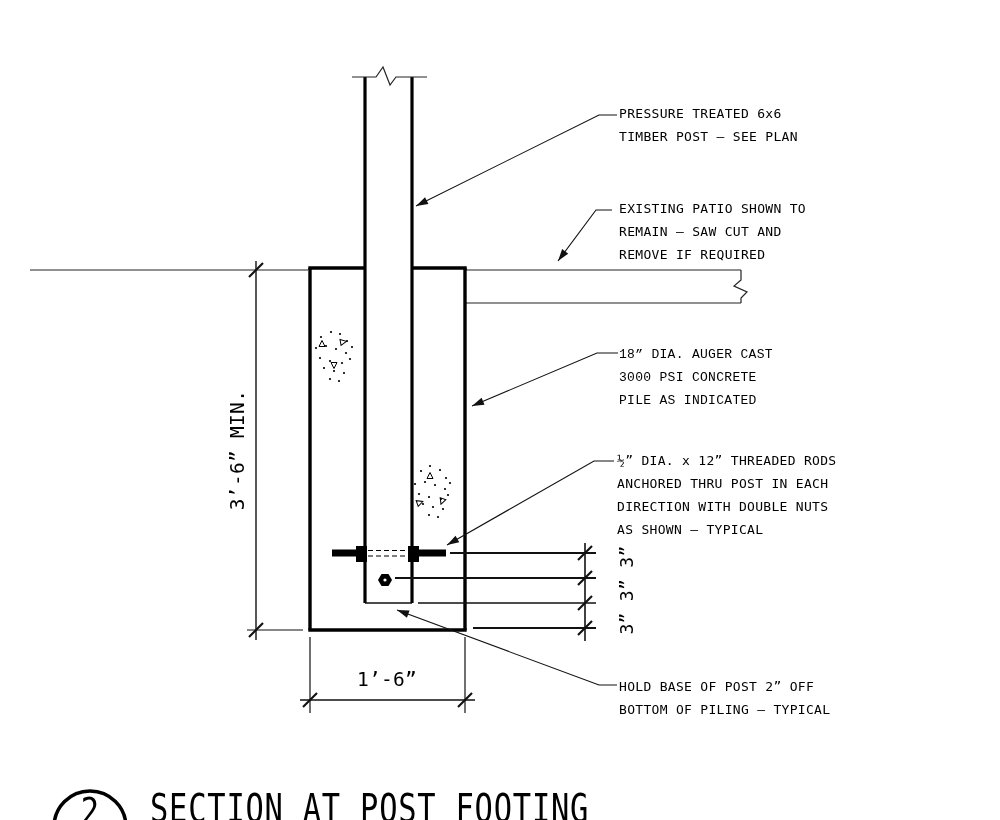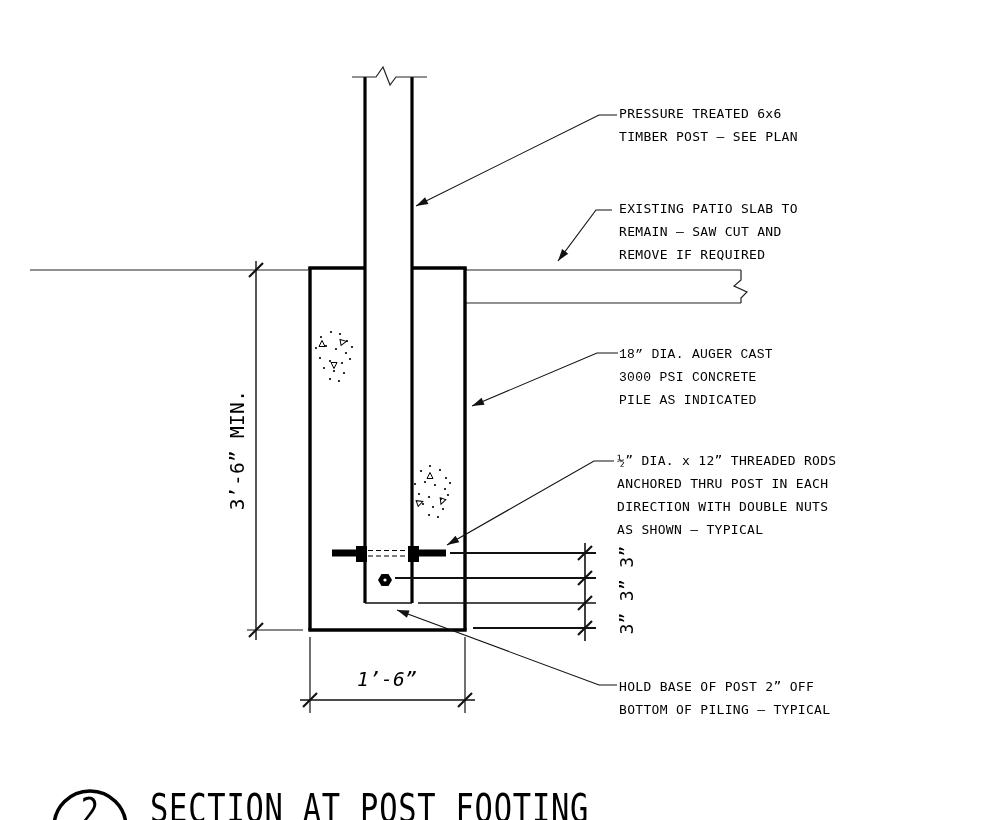--- a/index.html
+++ b/index.html
@@ -9,21 +9,21 @@
   }
   #linework{position:absolute;left:0;top:0;}
   .note{
     position:absolute;font-size:13px;line-height:23px;letter-spacing:.3px;
     white-space:pre-line;color:#000;
   }
   .dimtext{position:absolute;font-size:19.5px;letter-spacing:.3px;color:#000;}
   .rot{transform:rotate(-90deg);transform-origin:center center;text-align:center;}
   #dim-pile-depth{left:137px;top:439px;width:200px;height:22px;}
   #dim-rod-spacing{left:565px;top:579px;width:124px;height:22px;font-size:18px;}
-  #dim-pile-width{left:307px;top:668px;width:160px;text-align:center;font-style:italic;}
+  #dim-pile-width{left:307px;top:668px;width:160px;text-align:center;}
   #note-timber-post{left:619px;top:102px;}
   #note-patio-slab{left:619px;top:197px;}
   #note-concrete-pile{left:619px;top:343px;font-family:Liberation Mono, monospace;}
   #note-threaded-rods{left:617px;top:449px;}
   #note-post-base{left:619px;top:675px;}
   #detail-number{
     position:absolute;left:69px;top:789px;width:42px;text-align:center;
     font-size:38px;transform:scaleX(.8);transform-origin:center;
   }
   #detail-title{
@@ -172,21 +172,21 @@
       <path d="M617,685 L599,685 L397,610" marker-end="url(#arr)"></path>
     </g>
 
     <g>
       <circle cx="90" cy="827" r="36" stroke="#000" stroke-width="3.5" fill="none"></circle>
     </g>
   </svg>
 
   <div class="note" id="note-timber-post">PRESSURE TREATED 6x6
 TIMBER POST — SEE PLAN</div>
-  <div class="note" id="note-patio-slab">EXISTING PATIO SLAB TO
+  <div class="note" id="note-patio-slab">EXISTING PATIO SHOWN TO
 REMAIN — SAW CUT AND
 REMOVE IF REQUIRED</div>
   <div class="note" id="note-concrete-pile">18” DIA. AUGER CAST
 3000 PSI CONCRETE
 PILE AS INDICATED</div>
   <div class="note" id="note-threaded-rods">½” DIA. x 12” THREADED RODS
 ANCHORED THRU POST IN EACH
 DIRECTION WITH DOUBLE NUTS
 AS SHOWN — TYPICAL</div>
   <div class="note" id="note-post-base">HOLD BASE OF POST 2” OFF

